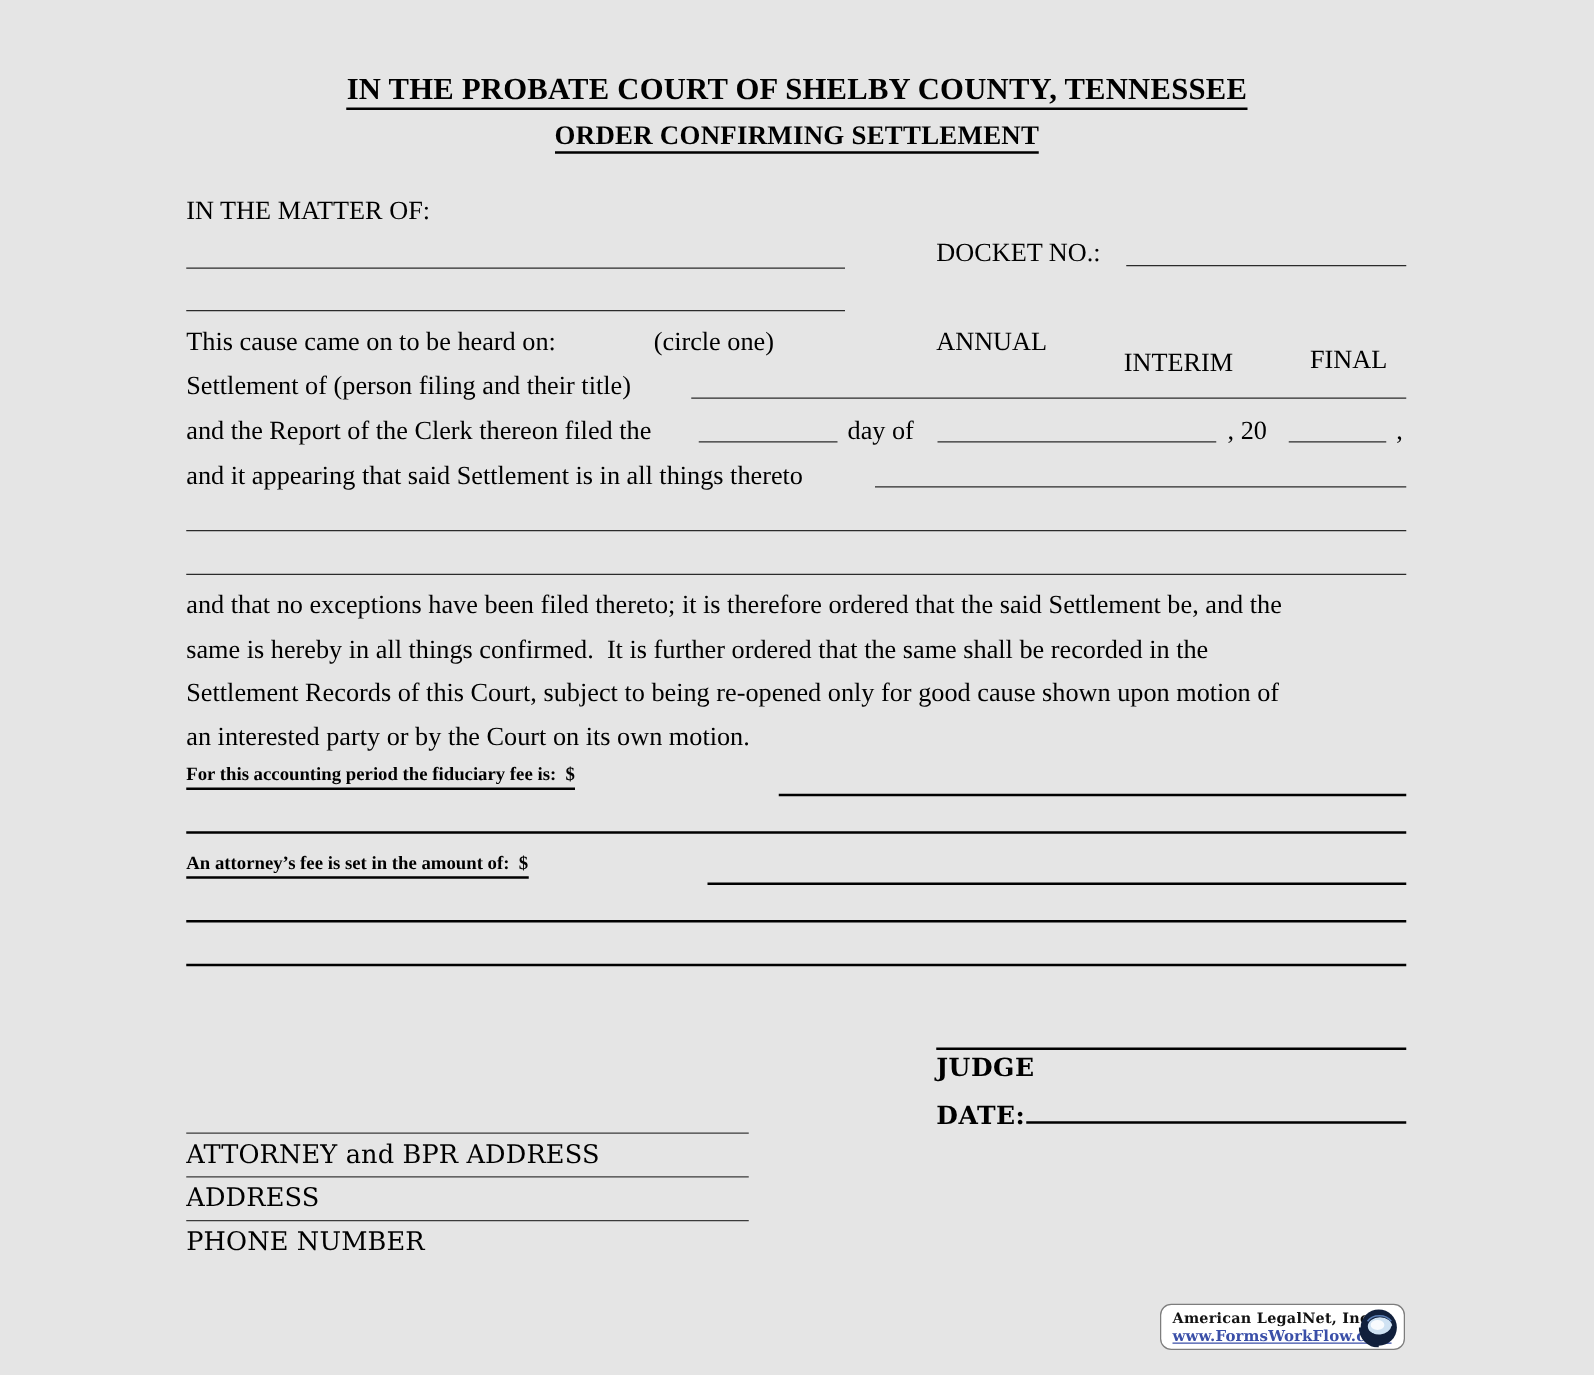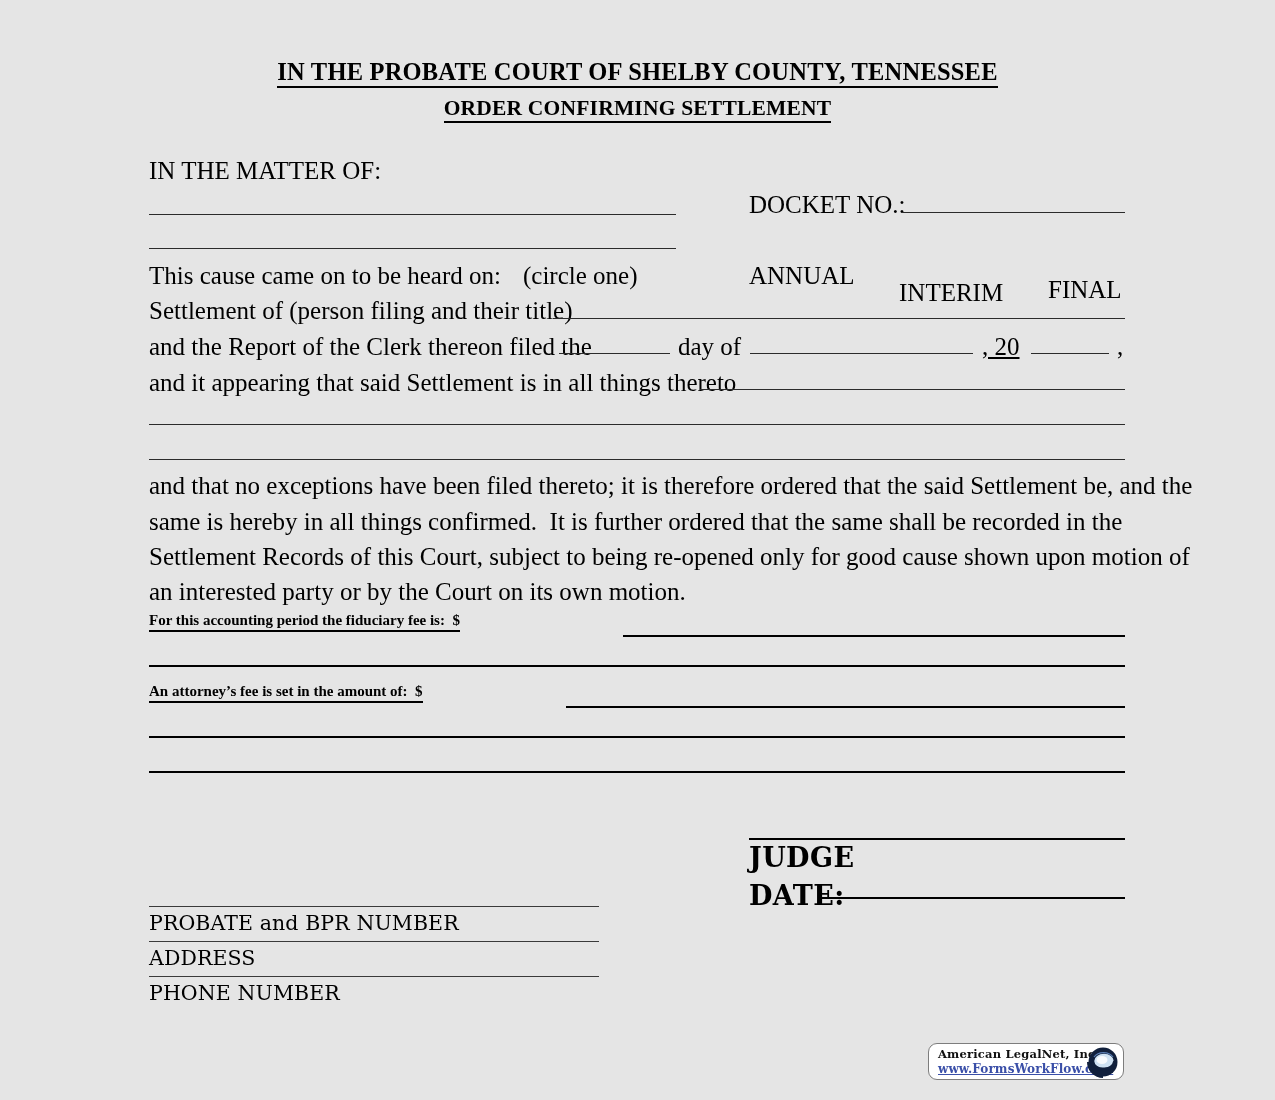--- a/index.html
+++ b/index.html
@@ -36,21 +36,21 @@
     font-size: 21.5px;
   }
   .title-1 span, .title-2 span {
     border-bottom: 2px solid #000;
     padding-bottom: 1px;
   }
 
   
   .t {
     position: absolute;
-    font-size: 25px;
+    font-size: 21px;
     line-height: 1;
     white-space: pre;
   }
 
   
   .rule {
     position: absolute;
     height: 0;
     border-top: 1.4px solid #2b2b2b;
   }
@@ -68,21 +68,21 @@
     font-weight: bold;
     white-space: pre;
     border-bottom: 2.2px solid #000;
     padding-bottom: 2px;
     line-height: 1;
   }
 
   
   .sig-label {
     position: absolute;
-    font-size: 27px;
+    font-size: 20px;
     font-weight: bold;
     font-family: "DejaVu Serif", "Liberation Serif", serif;
     letter-spacing: 0.4px;
     white-space: pre;
     line-height: 1;
   }
   .blk-label {
     position: absolute;
     font-size: 20.5px;
     font-family: "DejaVu Serif", "Liberation Serif", serif;
@@ -161,21 +161,21 @@
   <div class="t" style="left:899px; top:280px;">INTERIM</div>
   <div class="t" style="left:1048px; top:263px;margin-top:14px;">FINAL</div>
 
   <div class="t" style="left:149px; top:298px;">Settlement of (person filing and their title)</div>
   <div class="rule" style="left:553px; top:318px; width:572px;"></div>
 
   <div class="t" style="left:149px; top:334px;">and the Report of the Clerk thereon filed the</div>
   <div class="rule" style="left:559px; top:353px; width:111px;"></div>
   <div class="t" style="left:678px; top:334px;">day of</div>
   <div class="rule" style="left:750px; top:353px; width:223px;"></div>
-  <div class="t" style="left:982px; top:334px;text-decoration:underline;">, 20</div>
+  <div class="t" style="left:982px; top:334px;">, 20</div>
   <div class="rule" style="left:1031px; top:353px; width:78px;"></div>
   <div class="t" style="left:1117px; top:334px;">,</div>
 
   <div class="t" style="left:149px; top:370px;">and it appearing that said Settlement is in all things thereto</div>
   <div class="rule" style="left:700px; top:389px; width:425px;"></div>
 
   <div class="rule" style="left:149px; top:424px; width:976px;"></div>
   <div class="rule" style="left:149px; top:459px; width:976px;"></div>
 
   <div class="t" style="left:149px; top:473px;">and that no exceptions have been filed thereto; it is therefore ordered that the said Settlement be, and the</div>
@@ -191,21 +191,21 @@
   <div class="rule thick" style="left:566px; top:706px; width:559px;"></div>
   <div class="rule thick" style="left:149px; top:736px; width:976px;"></div>
   <div class="rule thick" style="left:149px; top:771px; width:976px;"></div>
 
   <div class="rule thick" style="left:749px; top:838px; width:376px;"></div>
   <div class="sig-label" style="left:749px; top:844px;">JUDGE</div>
   <div class="sig-label" style="left:749px; top:882px;">DATE:</div>
   <div class="rule thick" style="left:821px; top:897px; width:304px;"></div>
 
   <div class="rule thin" style="left:149px; top:906px; width:450px;"></div>
-  <div class="blk-label" style="left:149px; top:913px;">PROBATE and BPR NUMBER</div>
+  <div class="blk-label" style="left:149px; top:913px;">ATTORNEY and BPR ADDRESS</div>
 
   <div class="rule thin" style="left:149px; top:941px; width:450px;"></div>
   <div class="blk-label" style="left:149px; top:948px;">ADDRESS</div>
 
   <div class="rule thin" style="left:149px; top:976px; width:450px;"></div>
   <div class="blk-label" style="left:149px; top:983px;">PHONE NUMBER</div>
 
   <div id="footer-badge">
     <div class="bl1">American LegalNet, Inc.</div>
     <div class="bl2">www.FormsWorkFlow.com</div>

